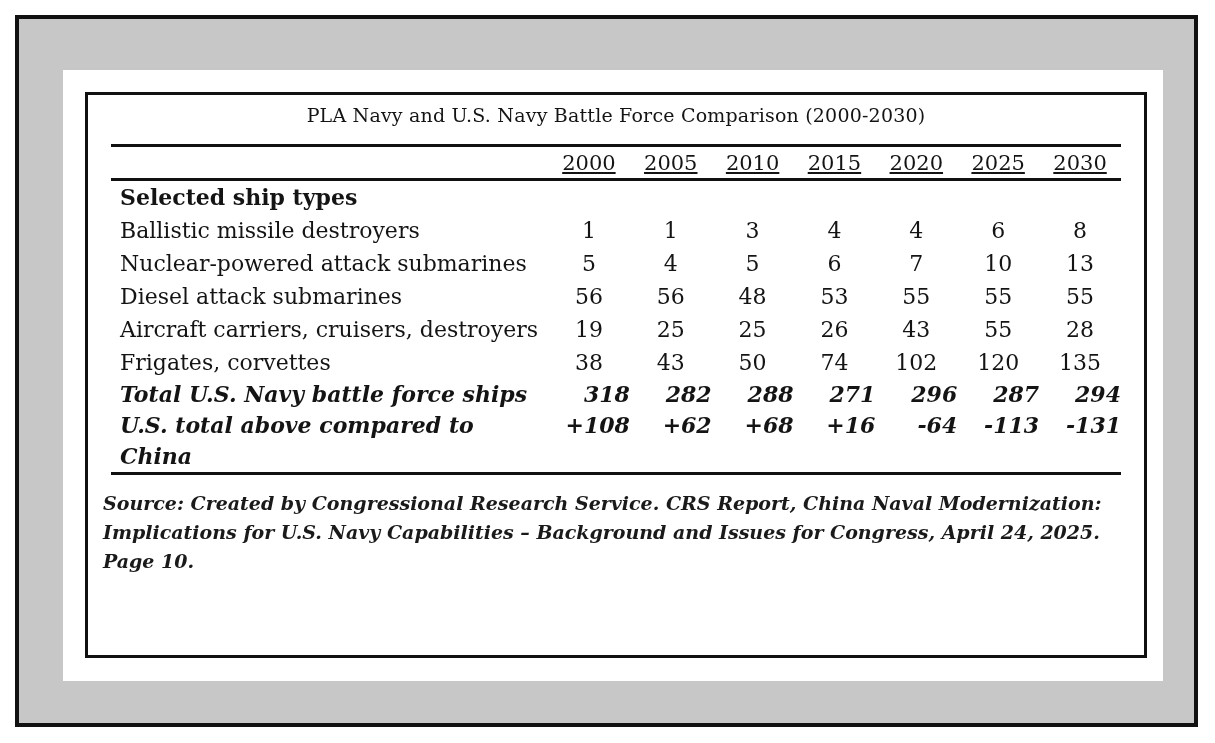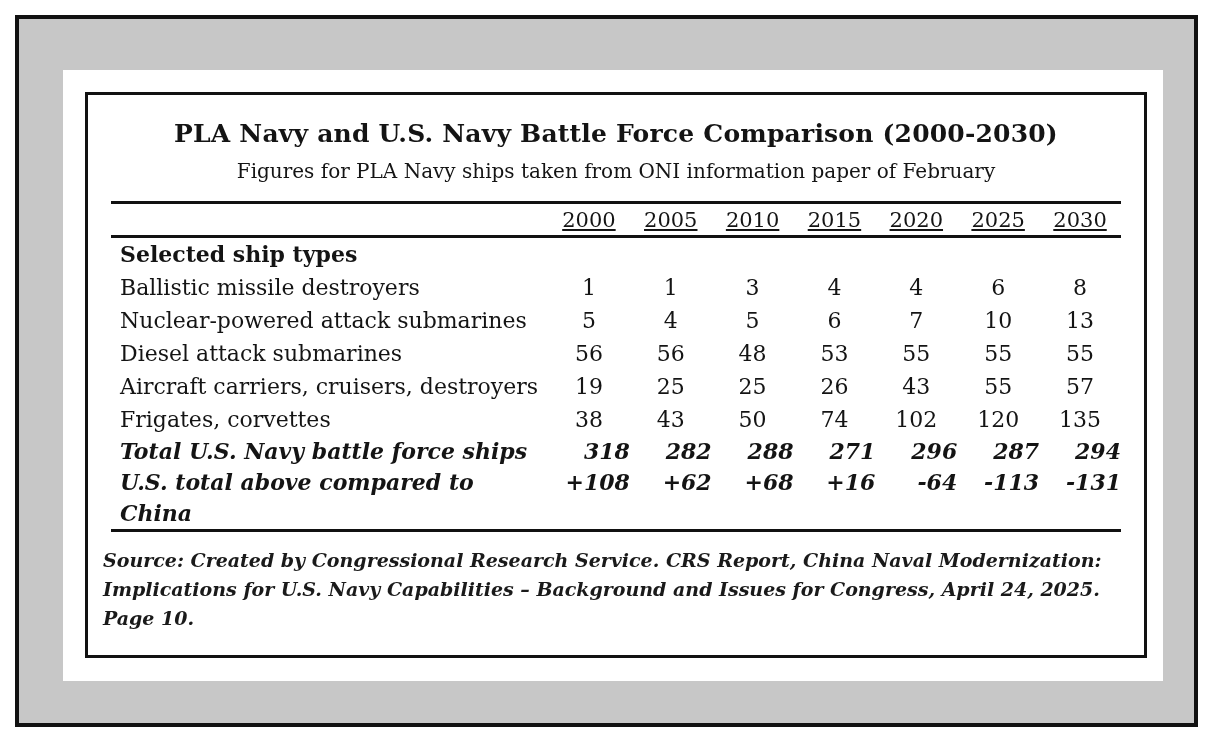--- a/index.html
+++ b/index.html
@@ -36,24 +36,24 @@
   .inner-frame {
     position: absolute;
     left: 22px;
     top: 22px;
     width: 1056px;
     height: 560px;
     border: 3px solid #111111;
     background: #ffffff;
   }
   .fig-title {
-    margin-top: 24px;
-    text-align: center;
-    font-size: 25px;
-    font-weight: bold;
+    margin-top: 9px;
+    text-align: center;
+    font-size: 19px;
+    font-weight: normal;
     letter-spacing: 0.2px;
   }
   .fig-subtitle {
     margin-top: 11px;
     text-align: center;
     font-size: 20px;
   }
   table.bf {
     border-collapse: collapse;
     table-layout: fixed;
@@ -108,21 +108,20 @@
   }
 </style>
 </head>
 <body>
 
 <div class="outer-frame">
   <div class="card">
     <div class="inner-frame">
 
       <div class="fig-title">PLA Navy and U.S. Navy Battle Force Comparison (2000-2030)</div>
-      <div class="fig-subtitle">Figures for PLA Navy ships taken from ONI information paper of February</div>
 
       <table class="bf">
         <thead>
           <tr>
             <th class="label-col"></th>
             <th>2000</th>
             <th>2005</th>
             <th>2010</th>
             <th>2015</th>
             <th>2020</th>
@@ -169,21 +168,21 @@
           </tr>
 
           <tr>
             <td class="label-col">Aircraft carriers, cruisers, destroyers</td>
             <td>19</td>
             <td>25</td>
             <td>25</td>
             <td>26</td>
             <td>43</td>
             <td>55</td>
-            <td>57</td>
+            <td>28</td>
           </tr>
 
           <tr>
             <td class="label-col">Frigates, corvettes</td>
             <td>38</td>
             <td>43</td>
             <td>50</td>
             <td>74</td>
             <td>102</td>
             <td>120</td>

